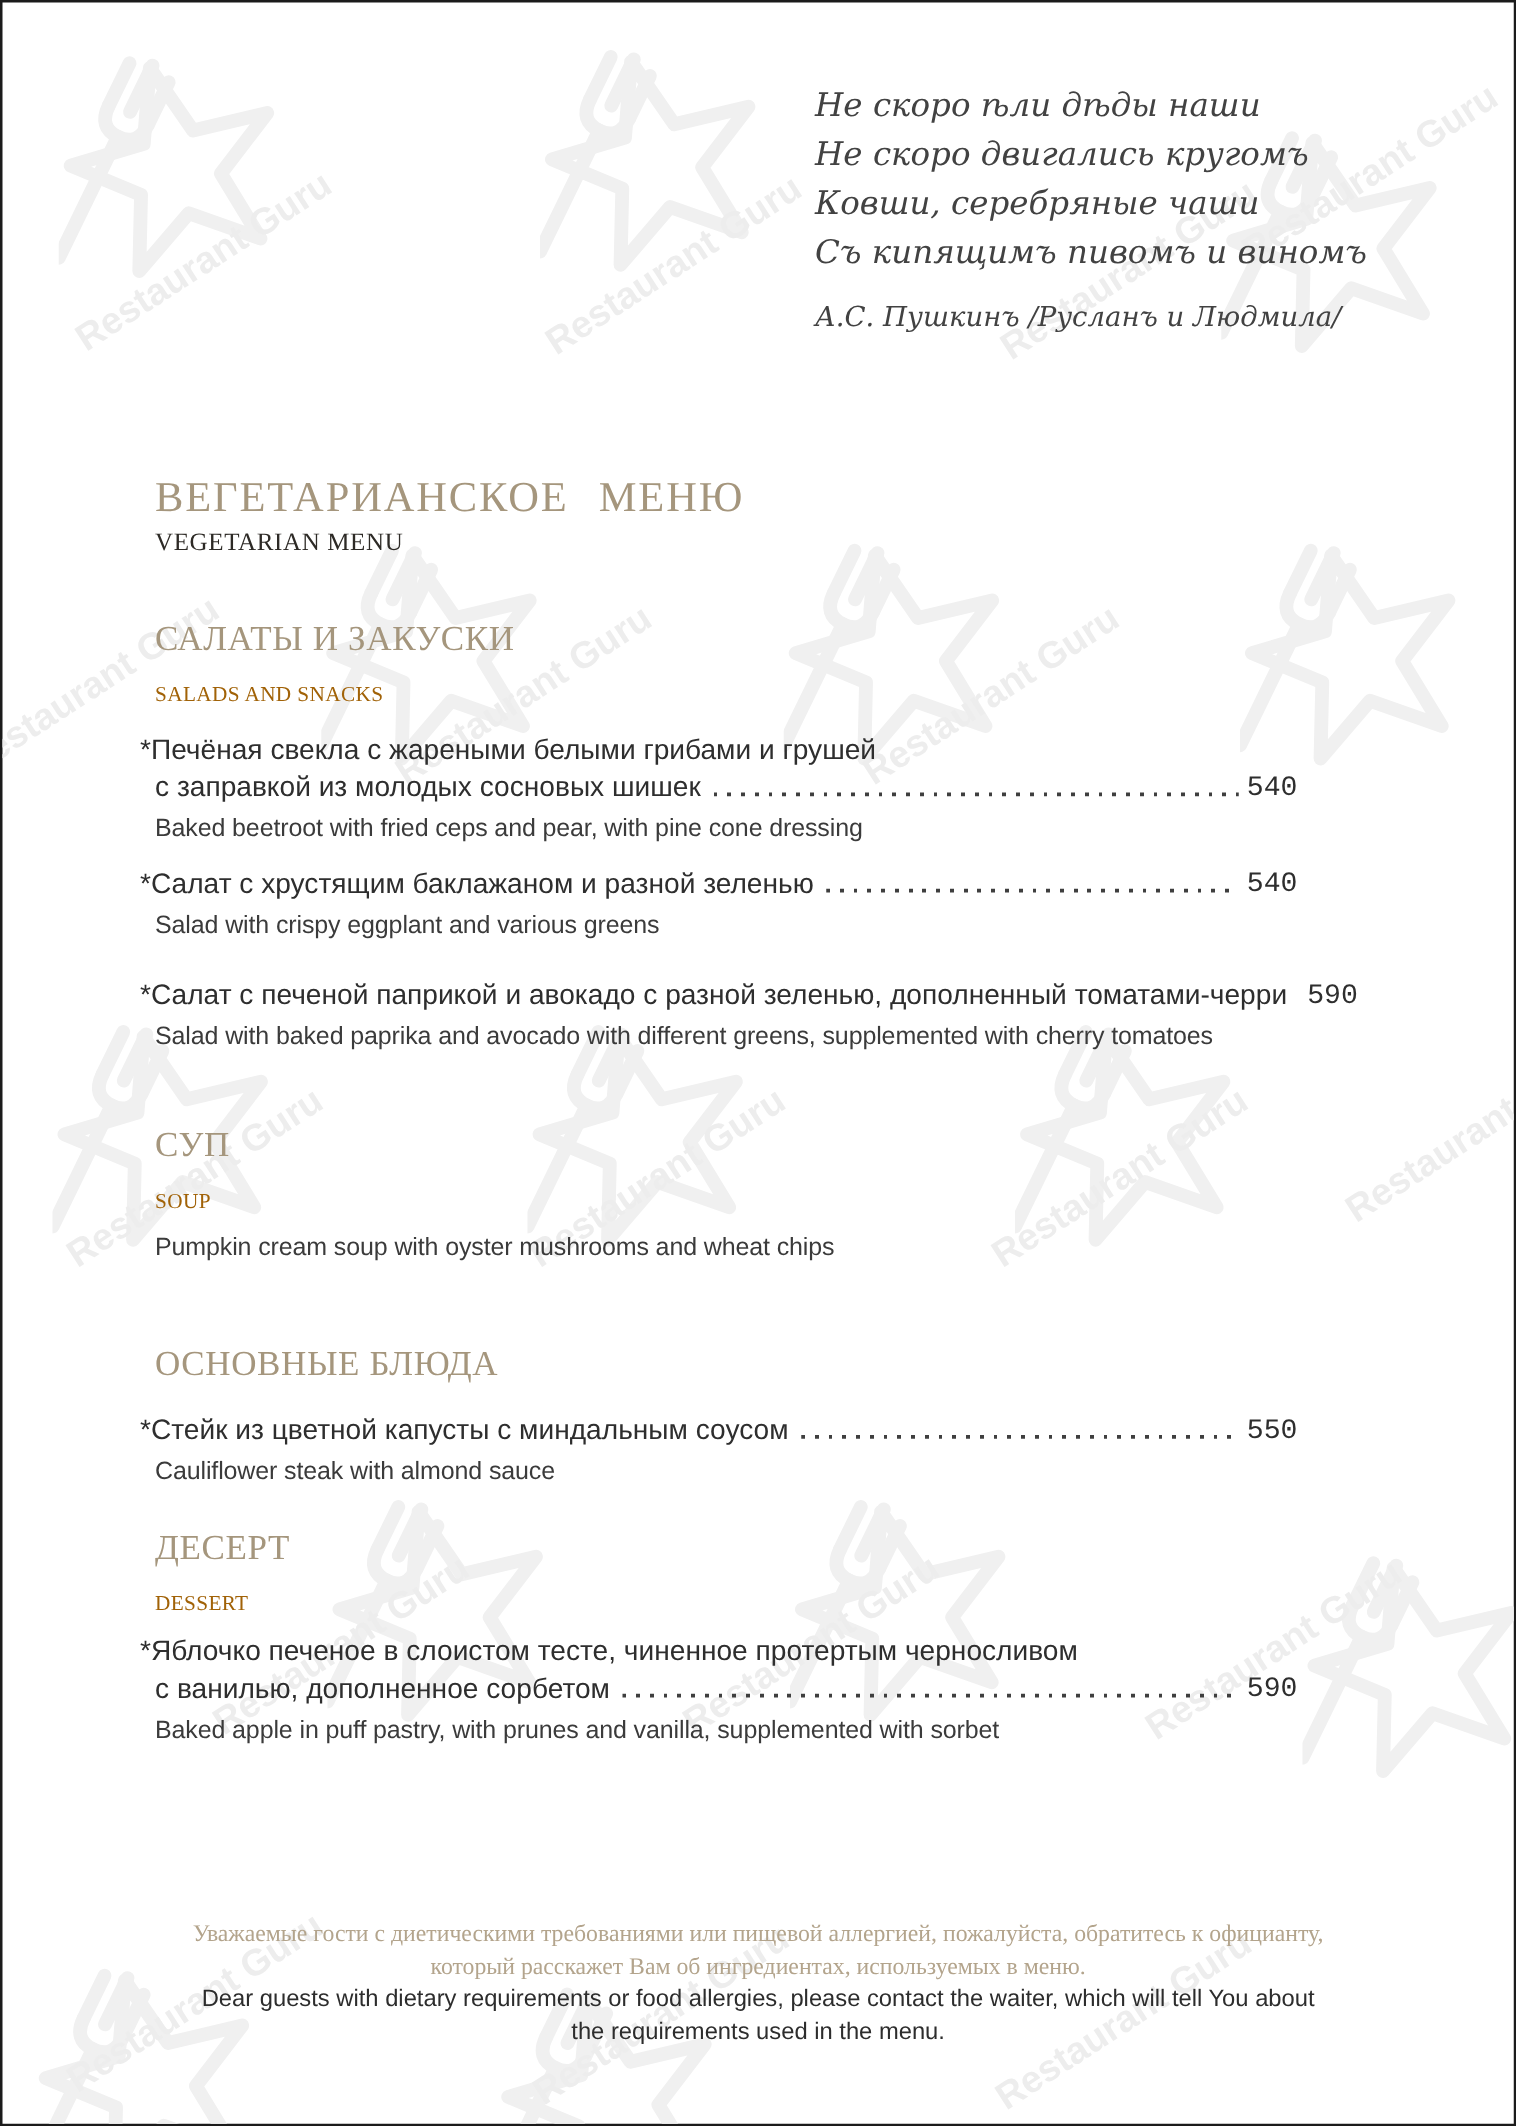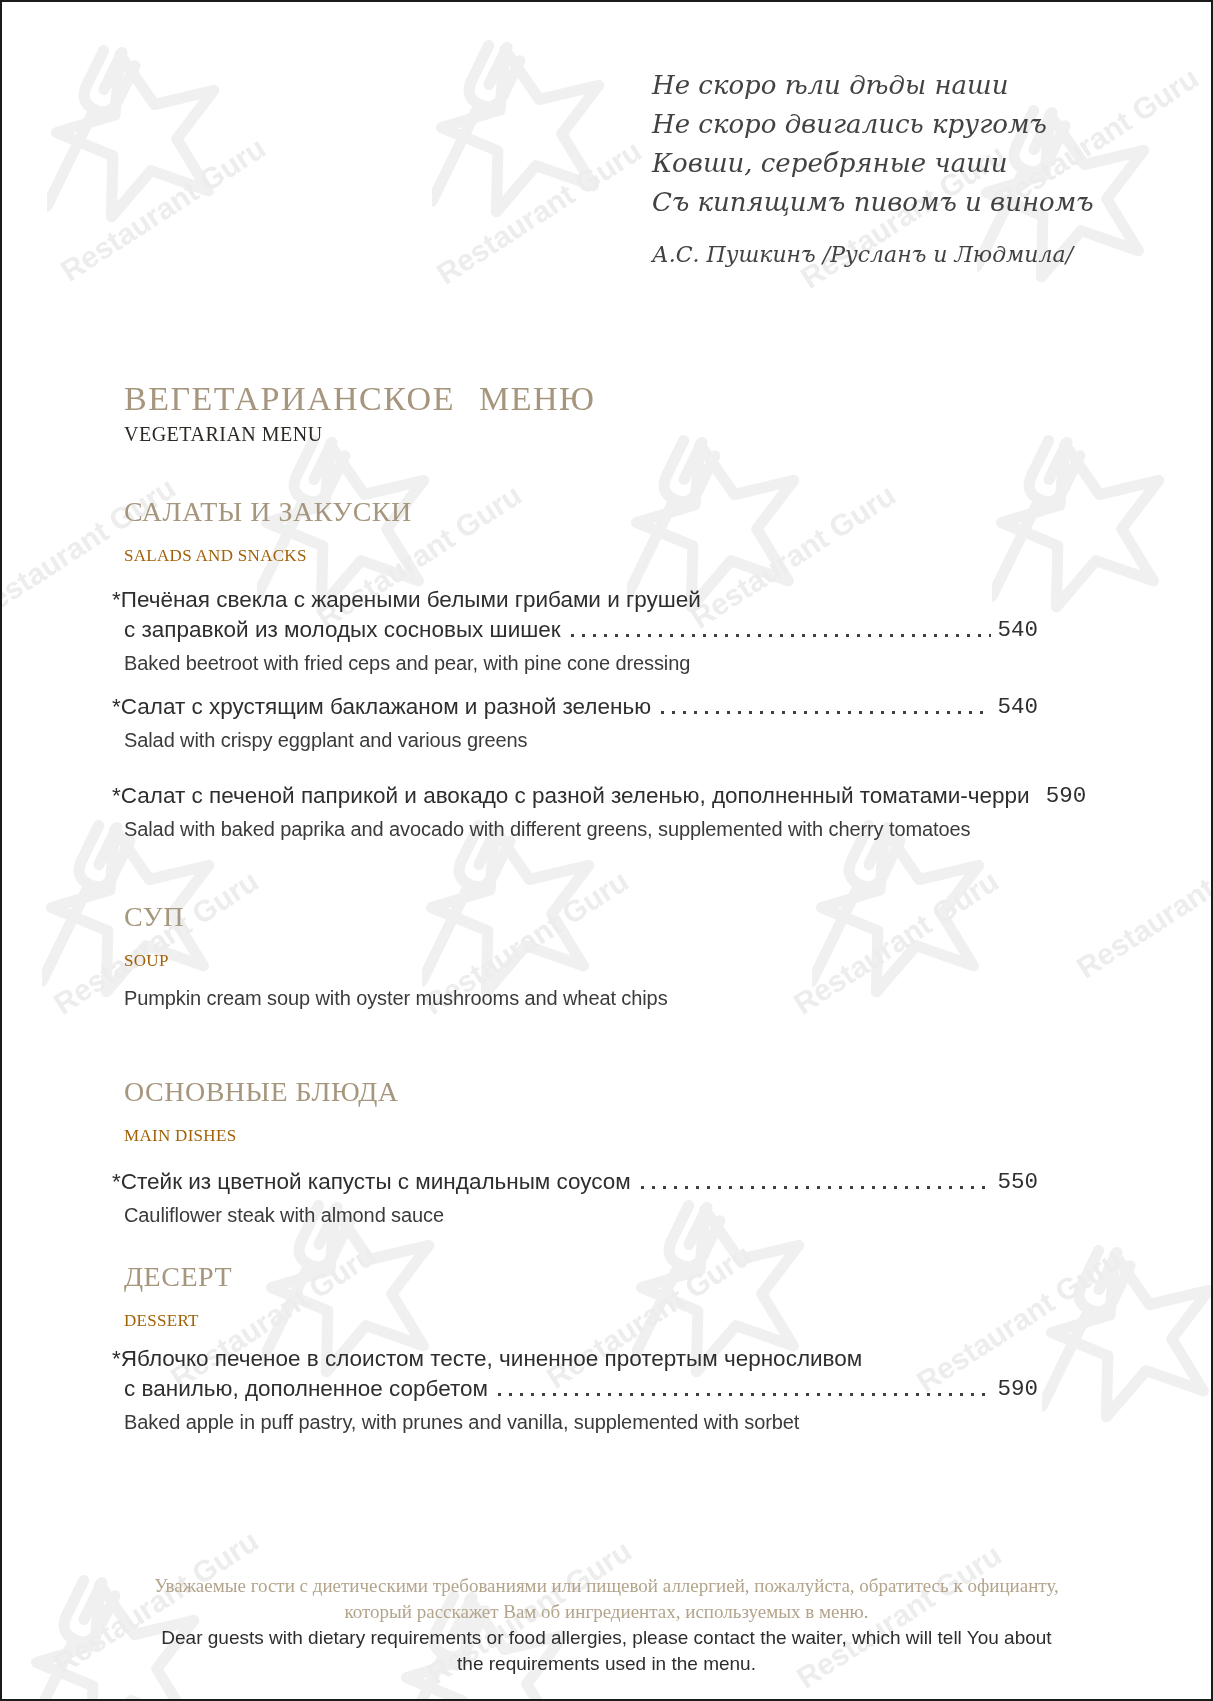--- a/index.html
+++ b/index.html
@@ -191,21 +191,20 @@
       <div class="sec-ru serif">СУП</div>
       <div class="sec-en serif">SOUP</div>
 
       <div class="item" style="margin-top:16px">
         <div class="en">Pumpkin cream soup with oyster mushrooms and wheat chips</div>
       </div>
     </div>
 
     <div class="section" style="margin-top:66px">
       <div class="sec-ru serif">ОСНОВНЫЕ БЛЮДА</div>
-      <div class="sec-en serif">MAIN DISHES</div>
 
       <div class="item" style="margin-top:20px">
         <div class="row">
           <span class="ru hang">*Стейк из цветной капусты с миндальным соусом</span>
           <span class="dots"></span>
           <span class="price">550</span>
         </div>
         <div class="en">Cauliflower steak with almond sauce</div>
       </div>
     </div>

